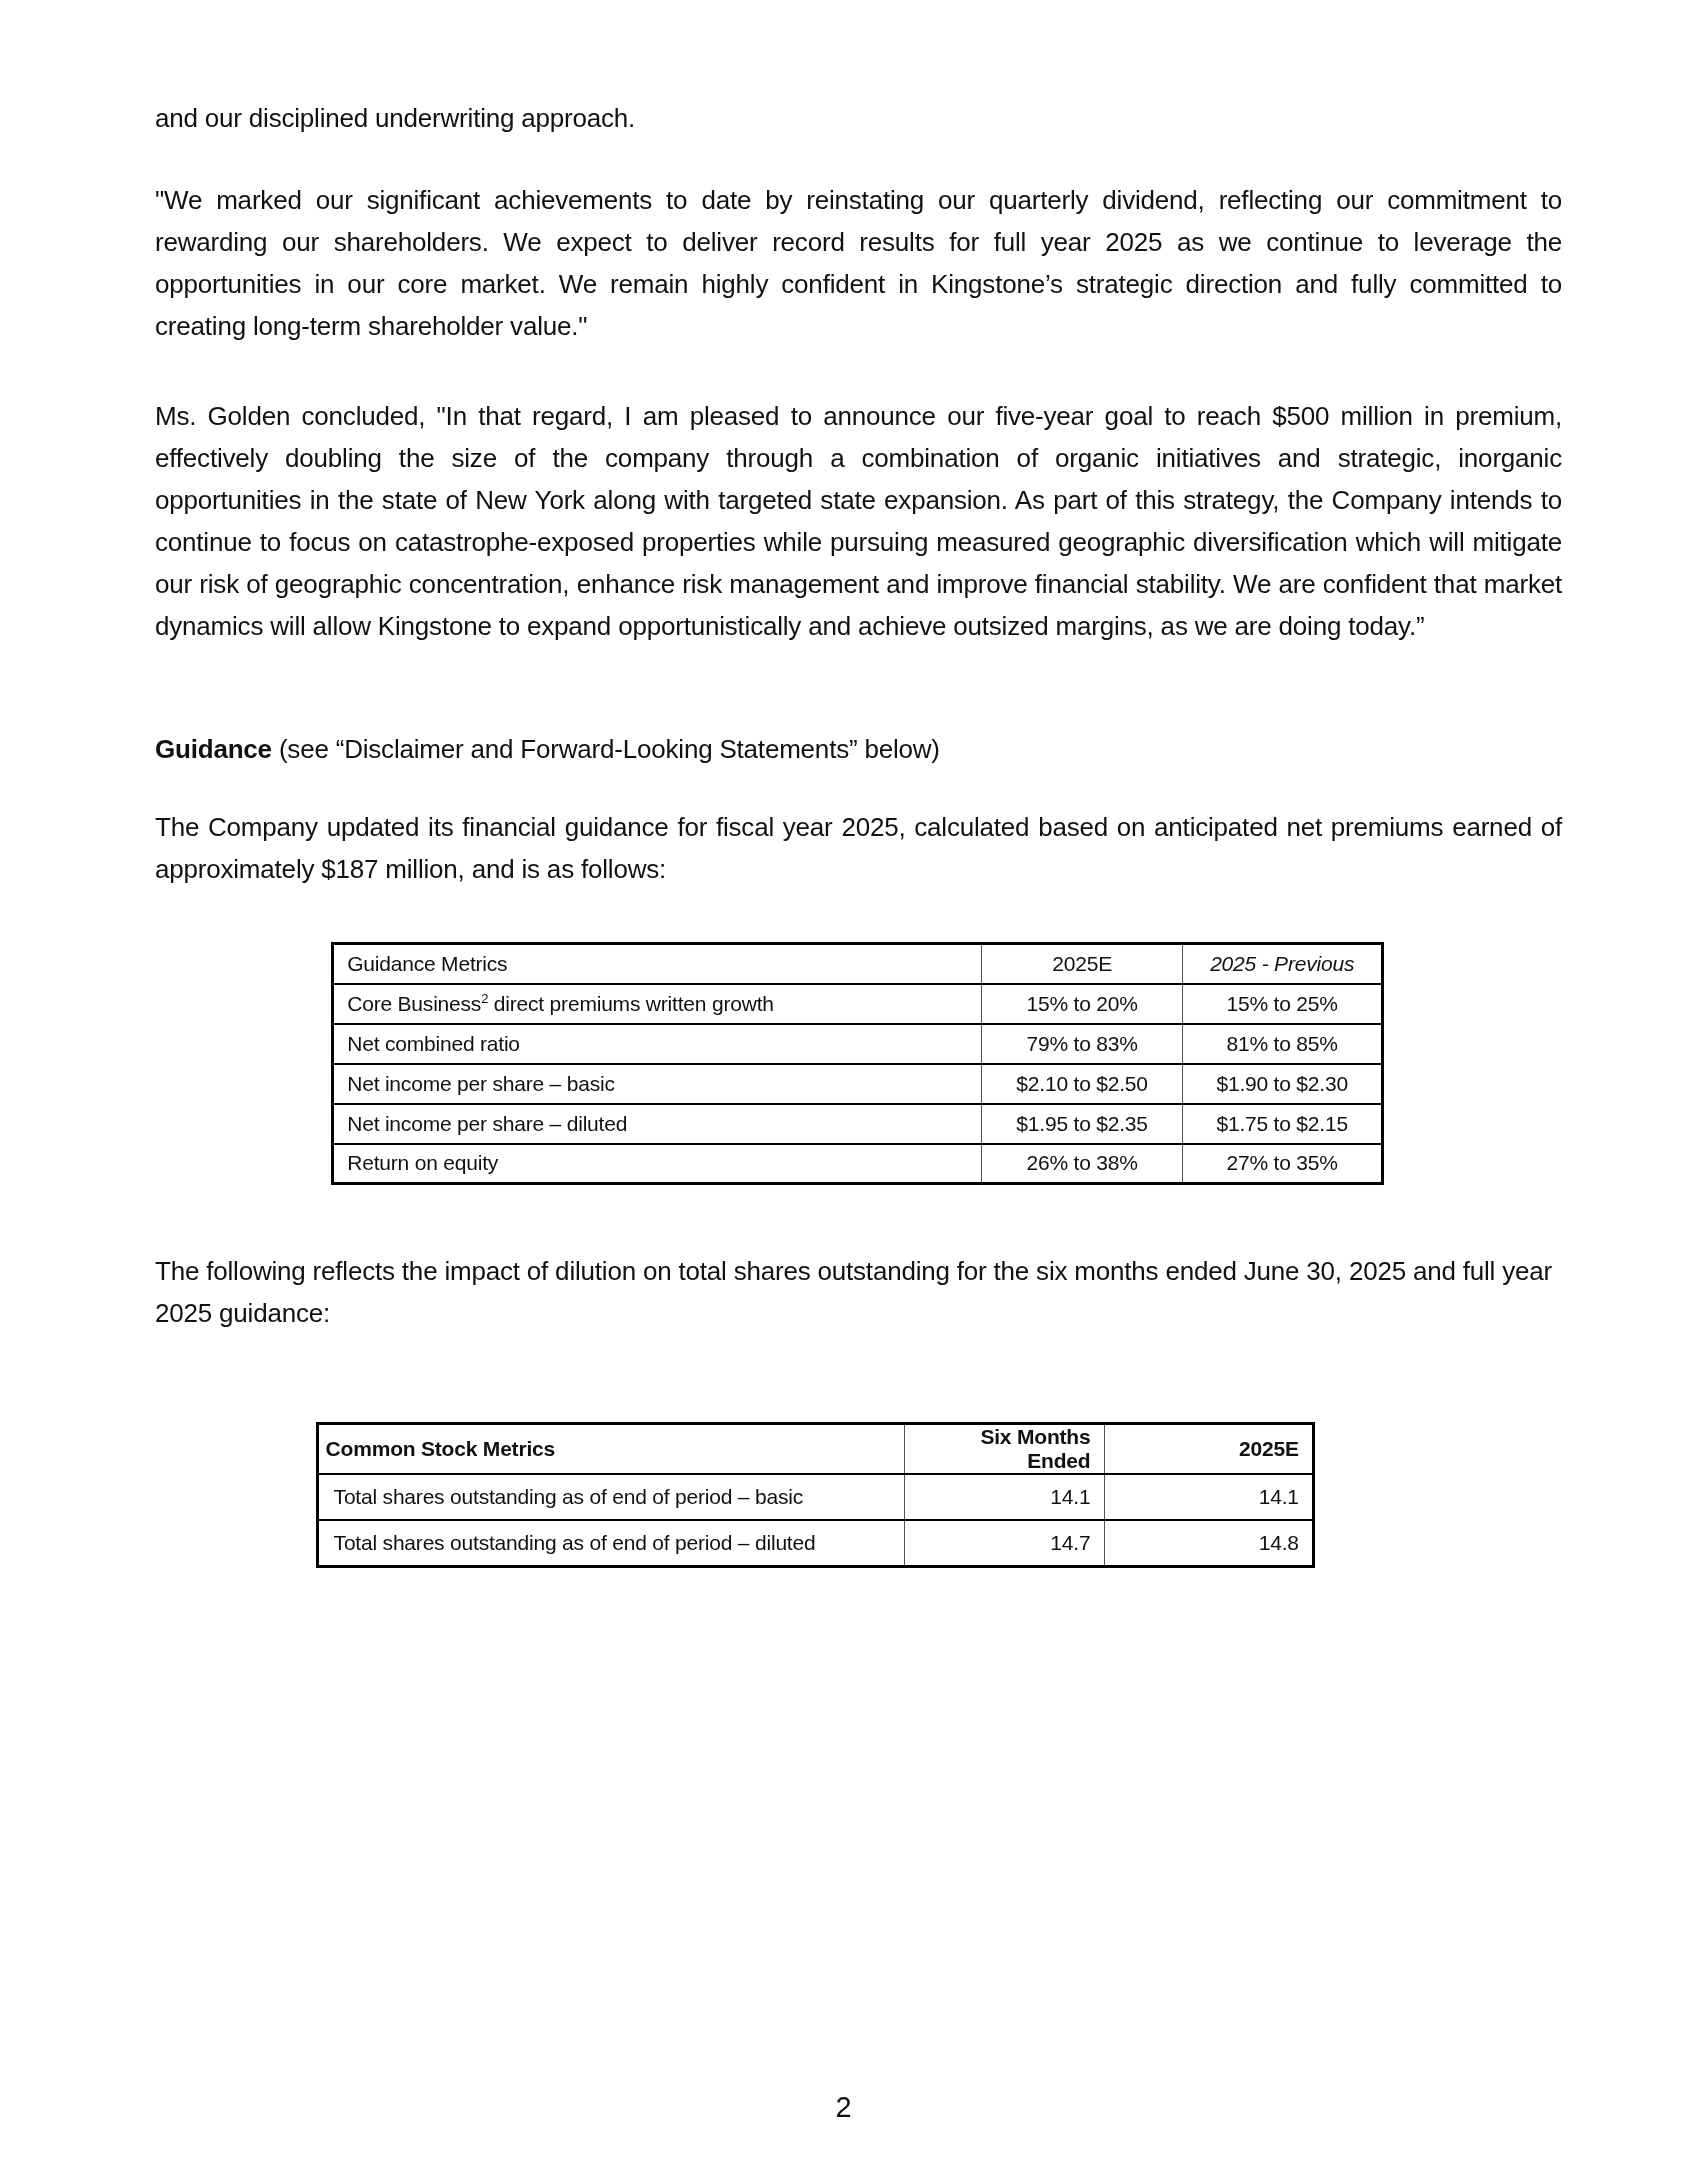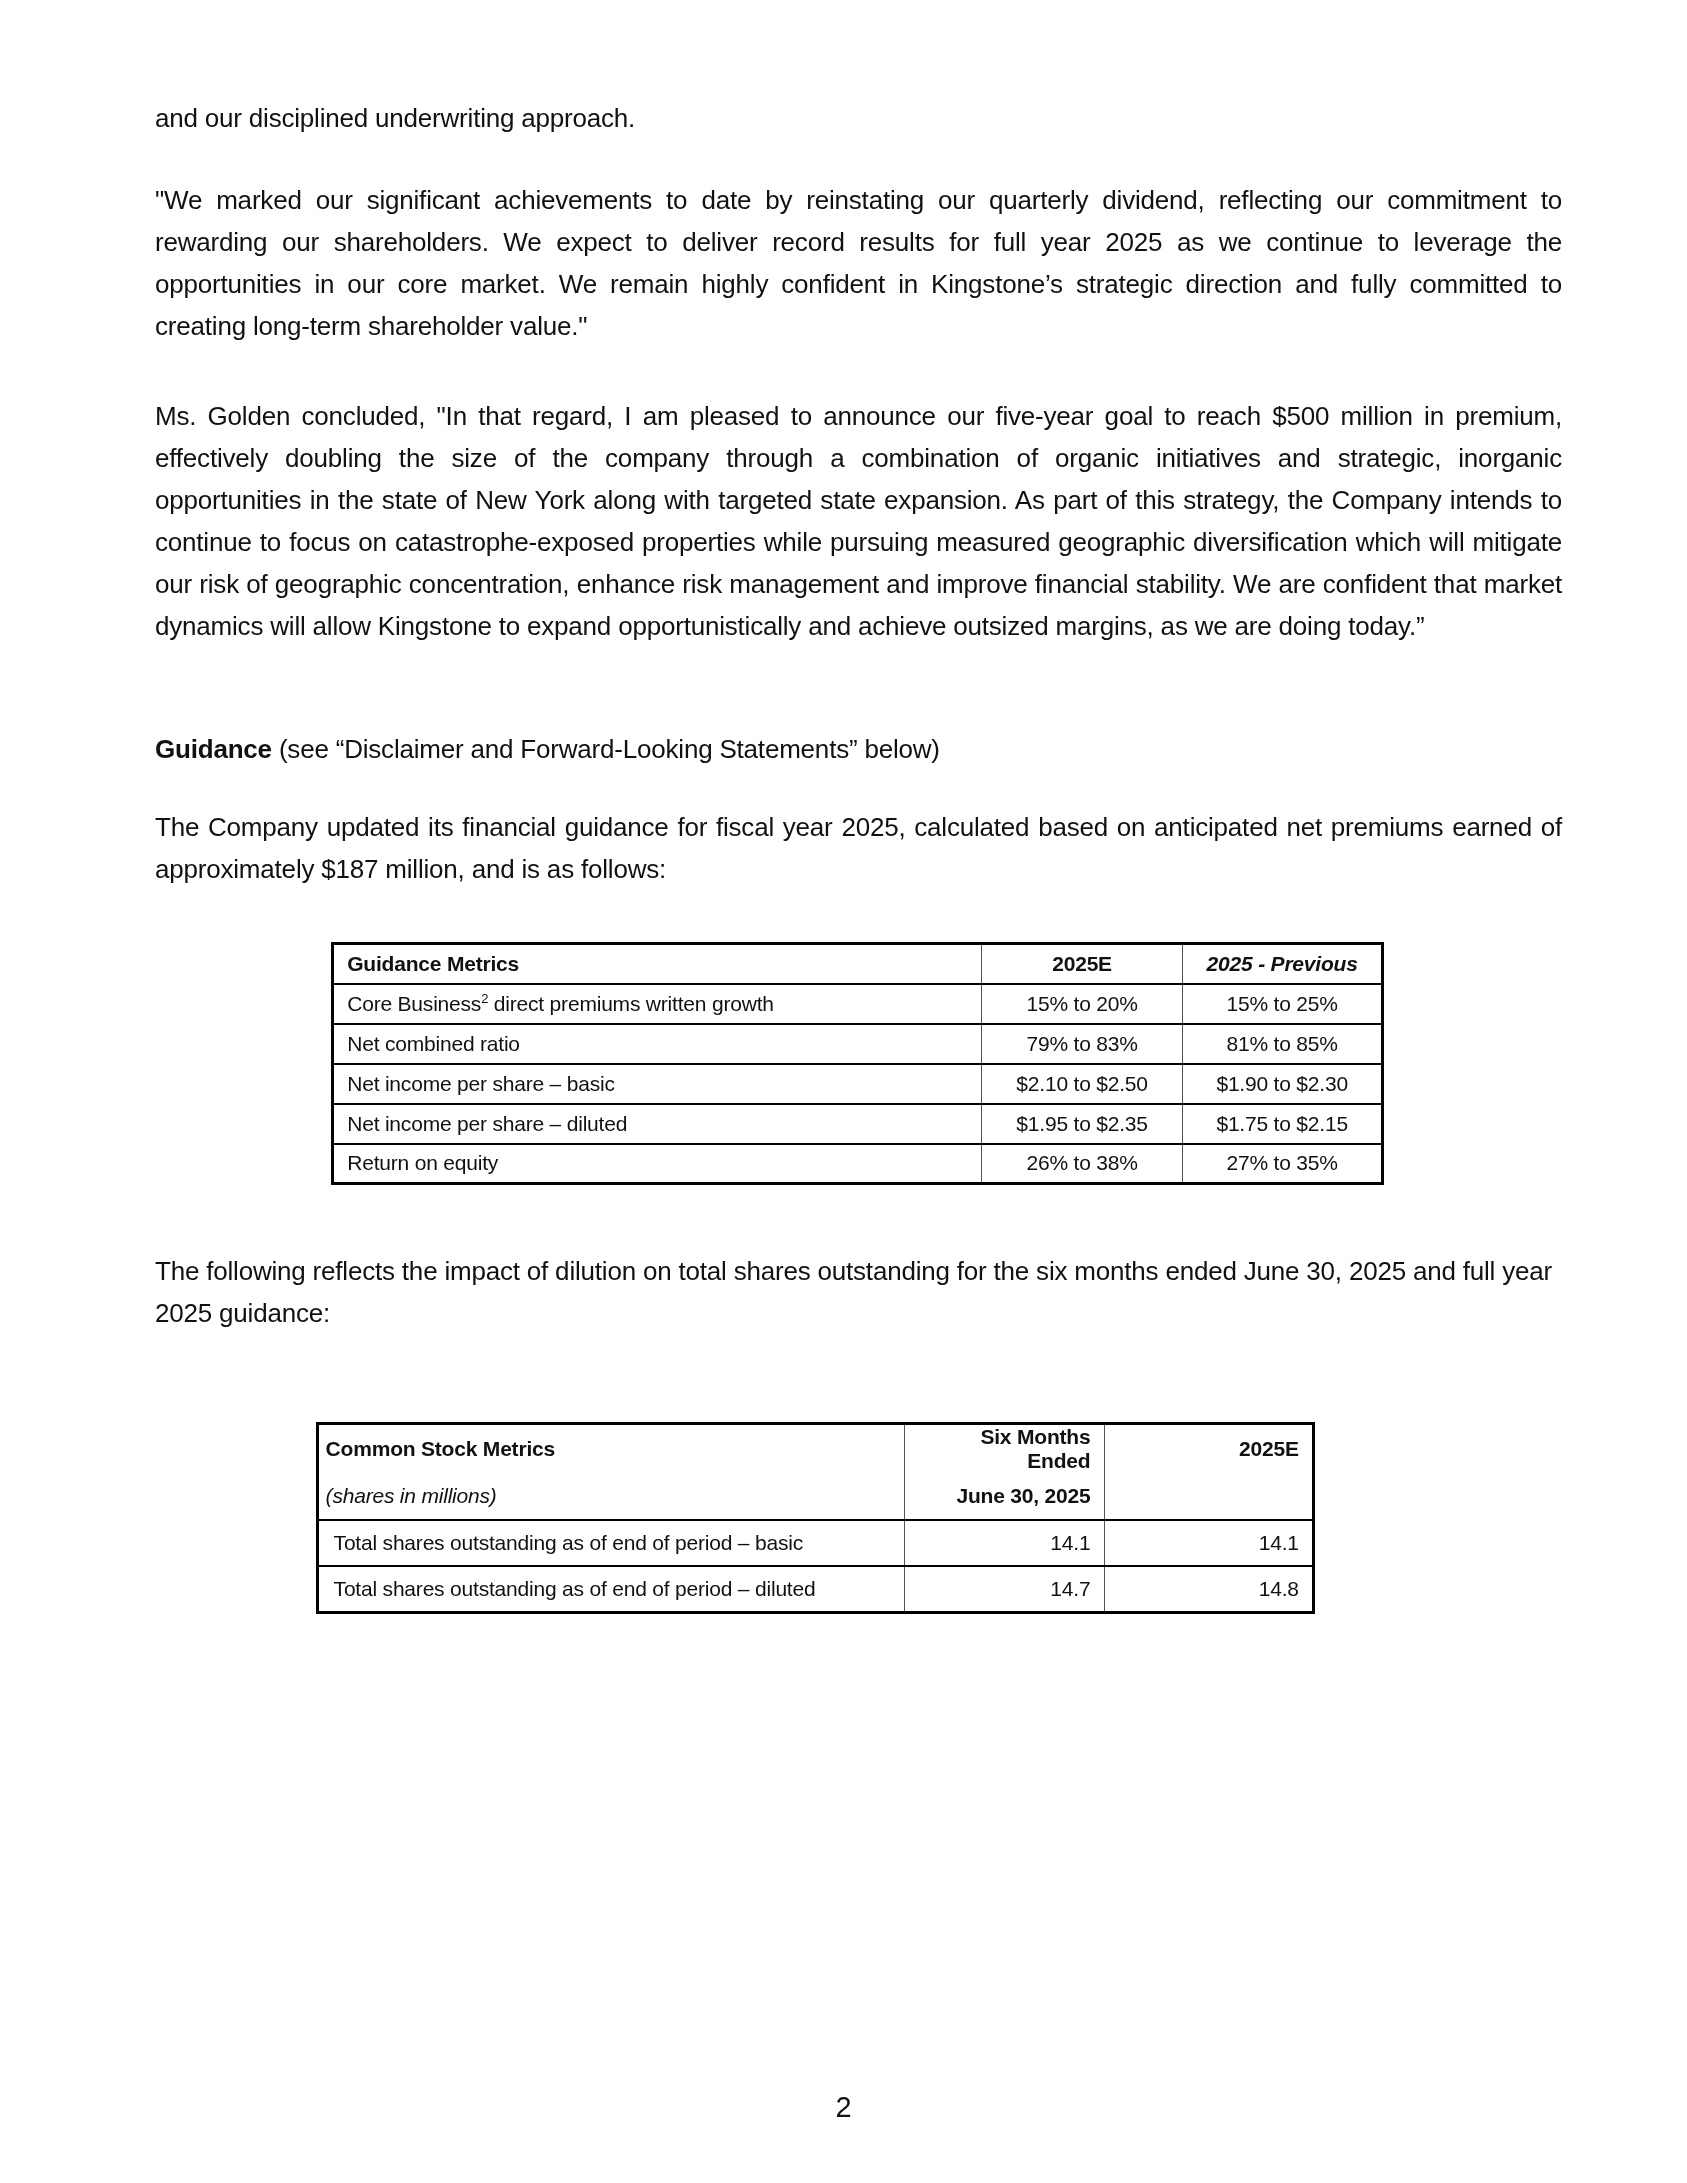--- a/index.html
+++ b/index.html
@@ -9,21 +9,21 @@
           margin: 0; text-align: justify; letter-spacing: -0.2px; }
   .para.left { text-align: left; }
   .b { font-weight: bold; }
   table { position: absolute; border-collapse: collapse; font-size: 21px; letter-spacing: -0.2px; }
   table td { padding: 0 13.2px; vertical-align: middle; }
   
   #guidance-table { left: 331px; top: 942px; width: 1053px; border: 3.3px solid #000; }
   #guidance-table tr { height: 40px; }
   #guidance-table td { border-top: 2px solid #000; }
   #guidance-table td + td { border-left: 0.7px solid #555; text-align: center; }
-  #guidance-table tr.hdr td { border-top: none; font-weight: bold; height: 37px; }
+  #guidance-table tr.hdr td { border-top: none; font-weight: normal; height: 37px; }
   #guidance-table tr.hdr td.prev { font-style: italic; }
   #guidance-table col.c1 { width: 651px; }
   #guidance-table col.c2 { width: 202px; }
   #guidance-table col.c3 { width: 200px; }
   sup { font-size: 0.62em; vertical-align: super; line-height: 0; }
   
   #stock-table { left: 316px; top: 1422px; width: 999px; border: 3.3px solid #000; }
   #stock-table td { border-top: 2px solid #000; height: 44px; }
   #stock-table td + td { border-left: 0.7px solid #555; text-align: right; }
   #stock-table tr.hdr td { border-top: none; height: 46px; font-weight: bold; padding-left: 6.6px; }
@@ -97,25 +97,20 @@
       <col class="c1">
       <col class="c2">
       <col class="c3">
     </colgroup>
   <tbody>
       <tr class="hdr">
     <td>Common Stock Metrics</td>
     <td>Six Months Ended</td>
     <td>2025E</td>
   </tr>
-  <tr class="hdr2">
-    <td class="units">(shares in millions)</td>
-    <td class="bold">June 30, 2025</td>
-    <td></td>
-  </tr>
   <tr>
     <td class="label">Total shares outstanding as of end of period – basic</td>
     <td>14.1</td>
     <td>14.1</td>
   </tr>
   <tr>
     <td class="label">Total shares outstanding as of end of period – diluted</td>
     <td>14.7</td>
     <td>14.8</td>
   </tr>

